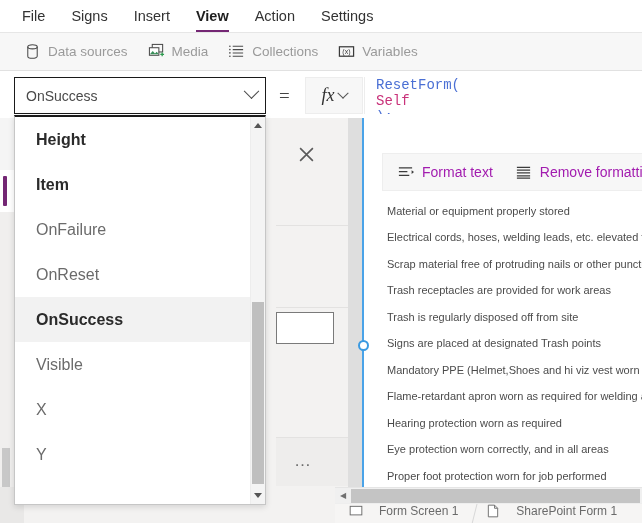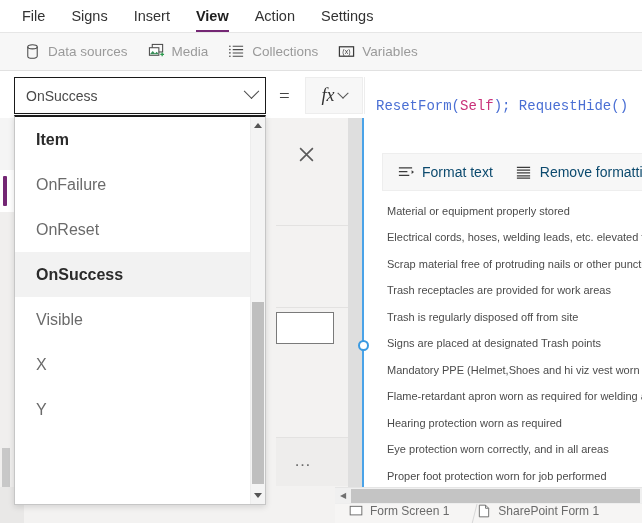--- a/index.html
+++ b/index.html
@@ -71,23 +71,23 @@
     font-family: "Liberation Serif", serif; font-style: italic;
     font-size: 18px; color: #303030;
   }
   .fx-box .fx-chev {
     width: 8px; height: 8px; border-right: 1.3px solid #555;
     border-bottom: 1.3px solid #555; transform: rotate(45deg) translate(-2px,-2px);
   }
   .formula {
     position: absolute; left: 364px; top: 6px; width: 278px; height: 37px;
     background: #ffffff; border-left: 1px solid #ededed;
-    display: flex; align-items: flex-end; padding-left: 11px;
+    display: flex; align-items: flex-start; padding-left: 11px;
     font-family: "Liberation Mono", monospace; font-size: 14px;
-    white-space: nowrap; overflow: hidden; cursor: text;
+    white-space: nowrap; overflow: hidden; cursor: text; flex-direction: column;
   }
   .fn { color: #4a6fd4; }
   .kw { color: #c9327a; }
   .pn { color: #4a6fd4; }
 
   
   .body-area {
     position: absolute; left: 0; top: 118px; width: 642px; height: 405px;
     background: #f3f2f1; overflow: hidden;
   }
@@ -142,21 +142,21 @@
   .sel-handle {
     position: absolute; left: -6px; top: 222px; width: 11px; height: 11px;
     background: #ffffff; border: 2px solid #3b9ae1; border-radius: 50%;
   }
   .fmt-bar {
     position: absolute; left: 18px; top: 35px; width: 262px; height: 38px;
     background: #f7f7f7; border: 1px solid #eeeeee; border-right: none;
     display: flex; align-items: center; padding-left: 14px; gap: 22px;
   }
   .fmt-btn { display: flex; align-items: center; gap: 8px; cursor: pointer; white-space: nowrap; }
-  .fmt-btn .lbl { font-size: 14px; color: #0c4a6e; }
+  .fmt-btn .lbl { font-size: 14px; color: #a21caf; }
   .chk-list { position: absolute; left: 23px; top: 53px; width: 258px; }
   .chk-item {
     height: 26.5px; font-size: 11px; color: #4b4b4b;
     white-space: nowrap; overflow: hidden; line-height: 26.5px;
   }
   .panel-mask {
     position: absolute; left: 18px; top: 0px; width: 262px; height: 74px;
     background: #ffffff; pointer-events: none;
   }
   .hscroll {
@@ -164,21 +164,21 @@
     background: #f0f0f0; border-top: 1px solid #e5e5e5;
     display: flex; align-items: center;
   }
   .hscroll .arrow { width: 16px; text-align: center; font-size: 8px; color: #707070; }
   .hscroll .thumb { flex: 1; height: 14px; background: #c4c4c4; margin-right: 2px; }
   .bottom-bar {
     position: absolute; left: 335px; top: 503px; width: 307px; height: 20px;
     background: #f6f5f4; border-top: 1px solid #eeeeee;
     display: flex; align-items: flex-start; gap: 28px; padding-left: 14px; overflow: hidden;
   }
-  .bb-item { display: flex; align-items: center; gap: 7px; white-space: nowrap; }
+  .bb-item { display: flex; align-items: center; gap: 16px; white-space: nowrap; }
   .bb-item .lbl { font-size: 12px; color: #6a6a6a; }
   .bb-divider {
     position: absolute; left: 139px; top: 0px; width: 1px; height: 20px;
     background: #d8d8d8; transform: skewX(-14deg);
   }
   .left-strip {
     position: absolute; left: 0; top: 487px; width: 24px; height: 36px; background: #e9e8e7;
   }
 
   
@@ -367,20 +367,21 @@
     <div class="formula" id="formula">
         <span class="fn">ResetForm(</span>
         <span class="kw">Self</span>
         <span class="pn">);&nbsp;</span>
         <span class="fn">RequestHide()</span>
       </div>
   </div>
 
   <div class="dropdown">
     <div class="dd-items" id="ddlist">
+        <div class="dd-item bold">Height</div>
         <div class="dd-item bold">Item</div>
         <div class="dd-item">OnFailure</div>
         <div class="dd-item">OnReset</div>
         <div class="dd-item bold sel">OnSuccess</div>
         <div class="dd-item">Visible</div>
         <div class="dd-item">X</div>
         <div class="dd-item">Y</div>
       </div>
     <div class="dd-scroll-track">
       <div class="dd-arrow-up">

